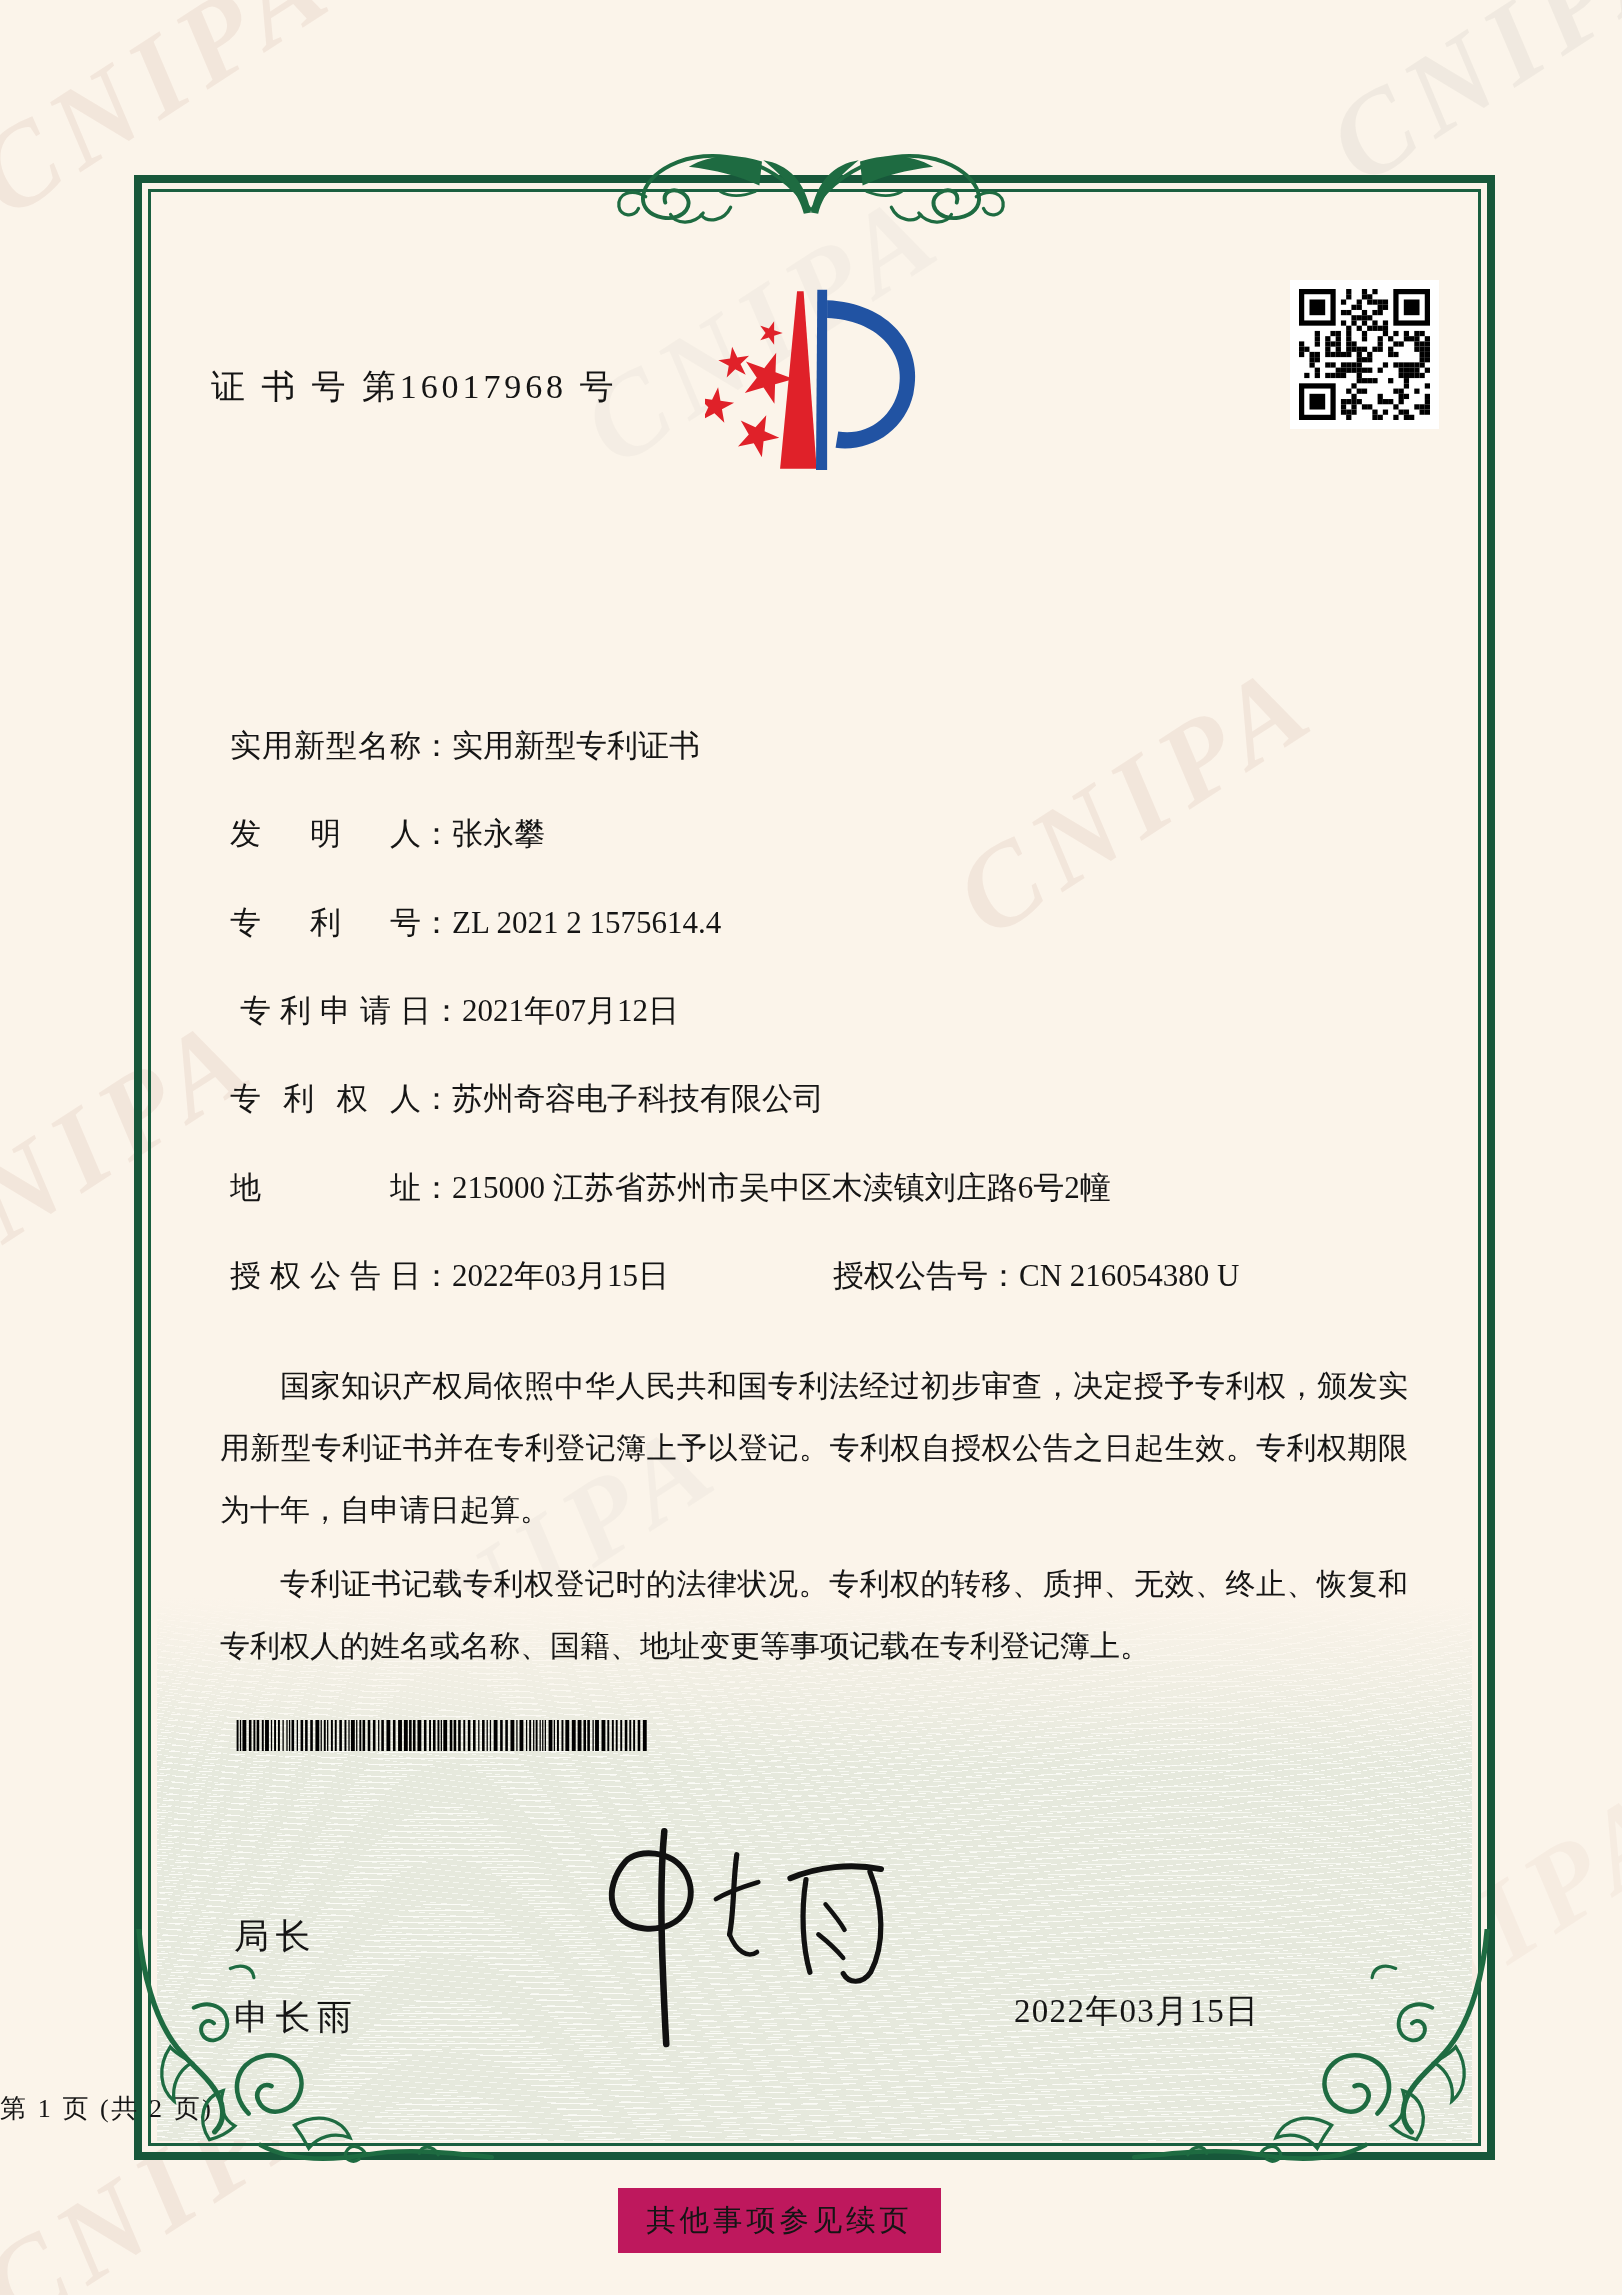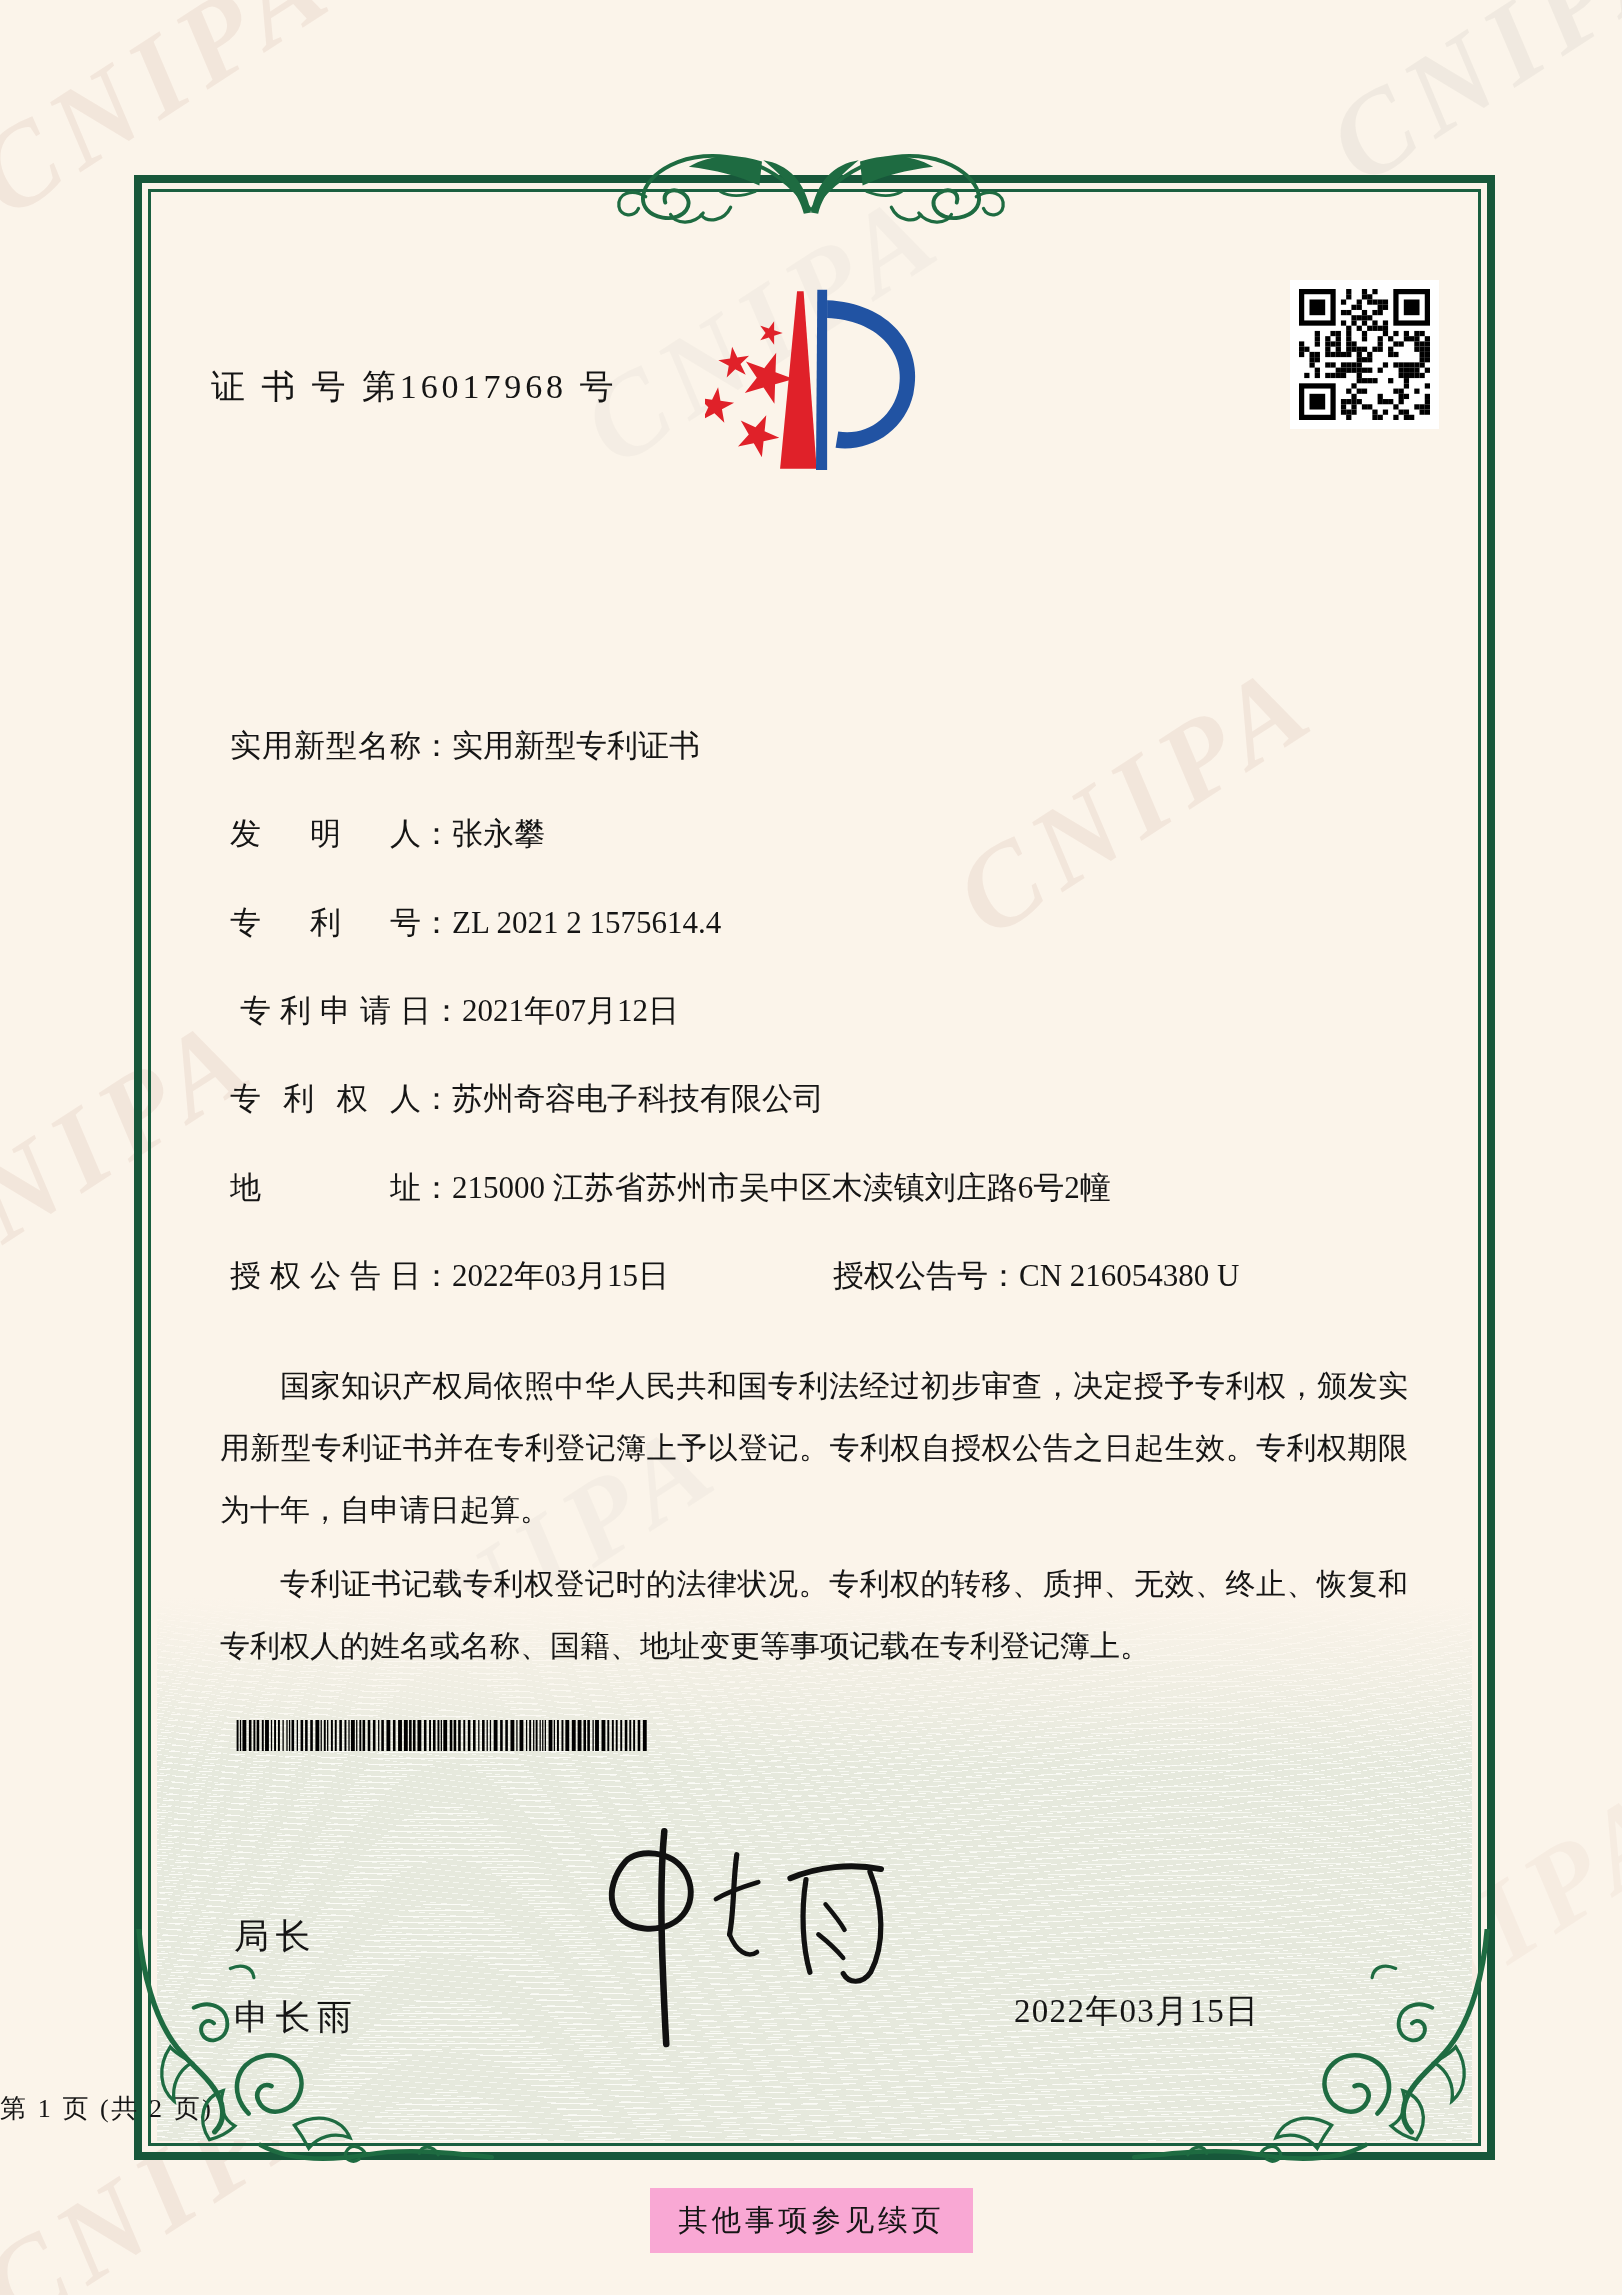--- a/index.html
+++ b/index.html
@@ -27,21 +27,21 @@
   .title{position:absolute;left:0;top:496px;width:1623px;text-align:center;
       font-size:67px;font-weight:bold;letter-spacing:8.5px;}
   .frow{position:absolute;left:230px;font-size:31px;white-space:nowrap;}
   .flabel{display:inline-block;width:191px;text-align:justify;text-align-last:justify;}
   .pair2{position:absolute;left:603px;top:0;}
   .paras{position:absolute;left:208px;top:1343px;width:1212px;font-size:30px;line-height:62px;text-align:justify;}
   .paras p{margin:12px;text-indent:2em;}
   .officer{position:absolute;left:234px;font-size:35px;font-family:"Liberation Sans","DejaVu Sans",sans-serif;letter-spacing:6.5px;}
   .issuedate{position:absolute;left:1014px;top:1989px;font-size:33px;letter-spacing:1.3px;}
   .pageinfo{position:absolute;left:0;top:2091px;width:1623px;text-align:left;font-size:26px;letter-spacing:2.6px;}
-  .noteband{position:absolute;left:650px;top:2188px;width:323px;height:65px;background:#f9a8d4;}
+  .noteband{position:absolute;left:618px;top:2188px;width:323px;height:65px;background:#be185d;}
   .noteband div{width:100%;text-align:center;line-height:65px;font-size:29.4px;letter-spacing:3.9px;}
   .qrbox{position:absolute;left:1290px;top:280px;width:149px;height:149px;background:#ffffff;}
   .qrbox svg{position:absolute;left:9.2px;top:9.2px;}
   .green{stroke:#1e6b41;fill:none;stroke-linecap:round;}
 </style>
 </head>
 <body>
 
 <div id="page">
 

